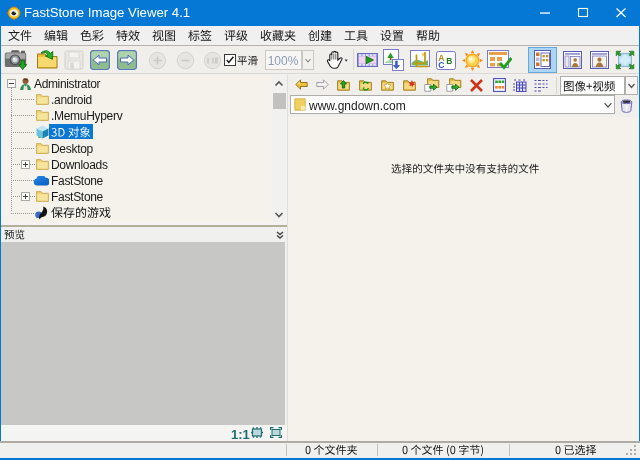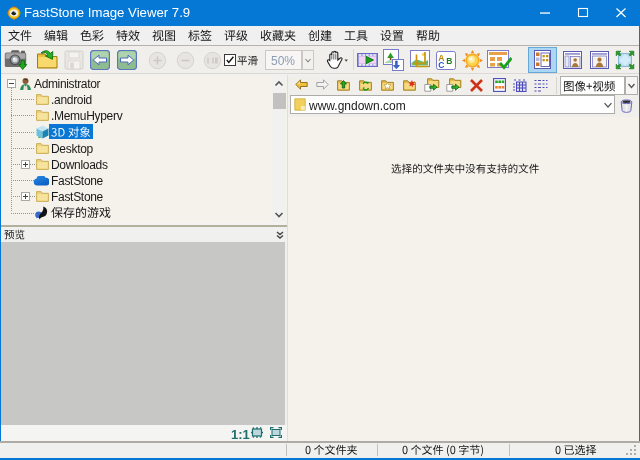--- a/index.html
+++ b/index.html
@@ -13,21 +13,21 @@
 <path d="M8 0.5 L9.8 3.4 L6.2 3.4 Z" fill="#e03818"></path>
 <path d="M8 15.5 L9.8 12.6 L6.2 12.6 Z" fill="#f08428"></path>
 <path d="M0.5 8 L3.4 6.2 L3.4 9.8 Z" fill="#e05818"></path>
 <path d="M15.5 8 L12.6 6.2 L12.6 9.8 Z" fill="#38a028"></path>
 <circle cx="8" cy="8" r="5.8" fill="#f4c018"></circle>
 <circle cx="8" cy="8" r="5.8" fill="none" stroke="#d89010" stroke-width="0.8"></circle>
 <ellipse cx="8" cy="8" rx="4.1" ry="3.5" fill="#f4f2ee"></ellipse>
 <path d="M5.2 8.6 q1.2-2.8 3.4-2.2 q1.8 0.5 1.6 2.4 q-1.2 2-3 1.4 q-1.6-0.5-2-1.6 Z" fill="#222"></path>
 <circle cx="9.3" cy="6.7" r="1" fill="#e8e8ee"></circle>
 </svg>
-<div class="ab" style="left:24px;top:5px;font-size:13.2px;color:#fff;white-space:nowrap">FastStone Image Viewer 7.9</div>
+<div class="ab" style="left:24px;top:5px;font-size:13.2px;color:#fff;white-space:nowrap">FastStone Image Viewer 4.1</div>
 <svg class="ab" style="left:526px;top:0" width="114" height="26" viewBox="0 0 114 26">
     <rect x="14" y="12.4" width="10" height="1.3" fill="#fff"></rect>
     <rect x="52.5" y="8.5" width="9" height="8" fill="none" stroke="#fff" stroke-width="1.1"></rect>
     <path d="M90.5 8.5 L99.5 17 M99.5 8.5 L90.5 17" stroke="#fff" stroke-width="1.2"></path>
   </svg>
 <div class="ab" style="left:1px;top:26px;width:638px;height:19px;background:#f0f0f0"></div>
 <div class="ab" style="left:1px;top:45px;width:638px;height:1px;background:#b6b3af"></div>
 <svg style="position:absolute;left:7.5px;top:25.5px;overflow:visible" width="28" height="18" viewBox="0 0 28 18">
     <path transform="translate(0,14)" d="M5.0760000000000005 -9.876C5.436 -9.288 5.82 -8.484 5.964 -7.992L6.96 -8.316C6.792 -8.808 6.372 -9.588000000000001 6.0120000000000005 -10.164ZM0.6 -7.968V-7.08H2.472C3.18 -5.256 4.128 -3.684 5.364 -2.4C4.0440000000000005 -1.296 2.424 -0.48 0.432 0.084C0.612 0.3 0.9 0.72 0.996 0.936C3.0 0.28800000000000003 4.668 -0.5760000000000001 6.024 -1.752C7.38 -0.552 9.012 0.336 10.98 0.876C11.136000000000001 0.624 11.4 0.24 11.604000000000001 0.048C9.684000000000001 -0.432 8.052 -1.284 6.72 -2.412C7.932 -3.648 8.856 -5.184 9.552 -7.08H11.448V-7.968ZM6.048 -3.036C4.92 -4.176 4.032 -5.5440000000000005 3.408 -7.08H8.532C7.932 -5.46 7.104 -4.128 6.048 -3.036Z M15.804 -4.0920000000000005V-3.216H19.248V0.96H20.148V-3.216H23.436V-4.0920000000000005H20.148V-6.744H22.908V-7.62H20.148V-9.936H19.248V-7.62H17.64C17.796 -8.16 17.928 -8.736 18.048000000000002 -9.3L17.184 -9.48C16.908 -7.908 16.404 -6.36 15.708 -5.364C15.924 -5.256 16.308 -5.04 16.476 -4.908C16.8 -5.412 17.1 -6.048 17.352 -6.744H19.248V-4.0920000000000005ZM15.216000000000001 -10.032C14.568 -8.22 13.512 -6.42 12.384 -5.244C12.54 -5.04 12.804 -4.572 12.9 -4.356C13.284 -4.764 13.644 -5.244 14.004 -5.76V0.936H14.868V-7.164000000000001C15.324 -8.004 15.732 -8.892 16.068 -9.78Z" fill="#1a1a1a"></path>
   </svg>
@@ -111,21 +111,21 @@
     <path d="M12.7 6.5 v6" stroke="#cbc8c4" stroke-width="1.4"></path>
   </svg>
 <svg class="ab" style="left:223.5px;top:54px" width="12" height="12" viewBox="0 0 12 12">
 <rect x="0.5" y="0.5" width="11" height="11" fill="#fff" stroke="#3a3a3a" stroke-width="1"></rect>
 <path d="M2.8 6 L4.8 8.4 L9.4 2.8" fill="none" stroke="#111" stroke-width="1.4"></path>
   </svg>
 <svg style="position:absolute;left:236.5px;top:51.5px;overflow:visible" width="25" height="16.5" viewBox="0 0 25 16.5">
     <path transform="translate(0,12.5)" d="M1.8270000000000002 -6.615C2.2365 -5.838 2.6460000000000004 -4.819500000000001 2.793 -4.189500000000001L3.5385000000000004 -4.452C3.3915 -5.061 2.9610000000000003 -6.069 2.5410000000000004 -6.825ZM7.9275 -6.8775C7.665 -6.111000000000001 7.182 -5.04 6.783 -4.3785L7.4655000000000005 -4.158C7.875000000000001 -4.788 8.368500000000001 -5.796 8.757 -6.6465000000000005ZM0.546 -3.6540000000000004V-2.8665000000000003H4.819500000000001V0.8295H5.6385000000000005V-2.8665000000000003H9.964500000000001V-3.6540000000000004H5.6385000000000005V-7.329000000000001H9.3765V-8.1165H1.1025V-7.329000000000001H4.819500000000001V-3.6540000000000004Z M11.4765 -8.1585C12.117 -7.7595 12.936 -7.1610000000000005 13.345500000000001 -6.783L13.86 -7.371C13.4505 -7.728000000000001 12.6 -8.295 11.97 -8.673ZM10.941 -5.2395000000000005C11.5395 -4.9035 12.327 -4.41 12.725999999999999 -4.0845L13.1985 -4.6935C12.789 -5.019 11.991 -5.481000000000001 11.403 -5.785500000000001ZM11.298 0.168 11.9805 0.6615000000000001C12.5055 -0.29400000000000004 13.125 -1.5750000000000002 13.587 -2.6460000000000004L12.967500000000001 -3.129C12.4635 -1.9740000000000002 11.7705 -0.6195 11.298 0.168ZM15.33 -2.2575000000000003H18.69V-1.491H15.33ZM15.33 -2.8455000000000004V-3.591H18.69V-2.8455000000000004ZM14.6055 -4.221V0.8400000000000001H15.33V-0.9135000000000001H18.69V0.042C18.69 0.17850000000000002 18.648 0.2205 18.501 0.2205C18.354 0.231 17.860500000000002 0.231 17.3355 0.21000000000000002C17.4195 0.399 17.5245 0.672 17.556 0.8505C18.3015 0.8505 18.774 0.8505 19.068 0.7350000000000001C19.3515 0.63 19.445999999999998 0.441 19.445999999999998 0.042V-4.221ZM14.679 -8.4315V-5.596500000000001H13.5765V-3.8115H14.301V-4.956H19.7295V-3.8115H20.496000000000002V-5.596500000000001H19.383000000000003V-8.4315ZM15.393 -5.596500000000001V-6.5520000000000005H16.821V-5.596500000000001ZM18.637500000000003 -5.596500000000001H17.4825V-7.0875H15.393V-7.801500000000001H18.637500000000003Z" fill="#1a1a1a"></path>
   </svg>
 <div class="ab" style="left:264.5px;top:50px;width:37px;height:19.5px;background:#f7f6f4;border:1px solid #ccc9c4"></div>
-<div class="ab" style="left:264.5px;top:53.5px;width:37px;text-align:center;font-size:12px;color:#8a9cb4">50%</div>
+<div class="ab" style="left:264.5px;top:53.5px;width:37px;text-align:center;font-size:12px;color:#8a9cb4">100%</div>
 <div class="ab" style="left:301.5px;top:50px;width:12.5px;height:19.5px;background:#f2f1ee;border:1px solid #ccc9c4"></div>
 <svg class="ab" style="left:304px;top:58px" width="8" height="5" viewBox="0 0 8 5">
     <path d="M1.5 1 L4 3.8 L6.5 1" fill="none" stroke="#8a877f" stroke-width="1.1"></path>
   </svg>
 <svg class="ab" style="left:324px;top:50px" width="26" height="20" viewBox="0 0 26 20">
 <path d="M5.8 10.5 V5 a1 1 0 0 1 2 0 V2.8 a1 1 0 0 1 2 0 V2.2 a1 1 0 0 1 2 0 v0.8 a1 1 0 0 1 2 0 v7 l2.5-2 a1.1 1.1 0 0 1 1.5 1.6 L14 16.8 a3.5 3.5 0 0 1 -2.8 1.4 h-1.7 a4 4 0 0 1 -3.2-2 L3.6 11.6 a1.1 1.1 0 0 1 1.8-1.3 Z" fill="#fff" stroke="#222" stroke-width="1.1"></path>
 <path d="M7.8 5 v4.5 M9.8 3.5 v6 M11.8 3.5 v6" stroke="#222" stroke-width="0.7" fill="none"></path>
 <path d="M20.5 9.5 h3.4 l-1.7 2.2 Z" fill="#444"></path>
   </svg>
 <div class="ab" style="left:353px;top:49px;width:1px;height:21px;background:#dbd8d4"></div>

